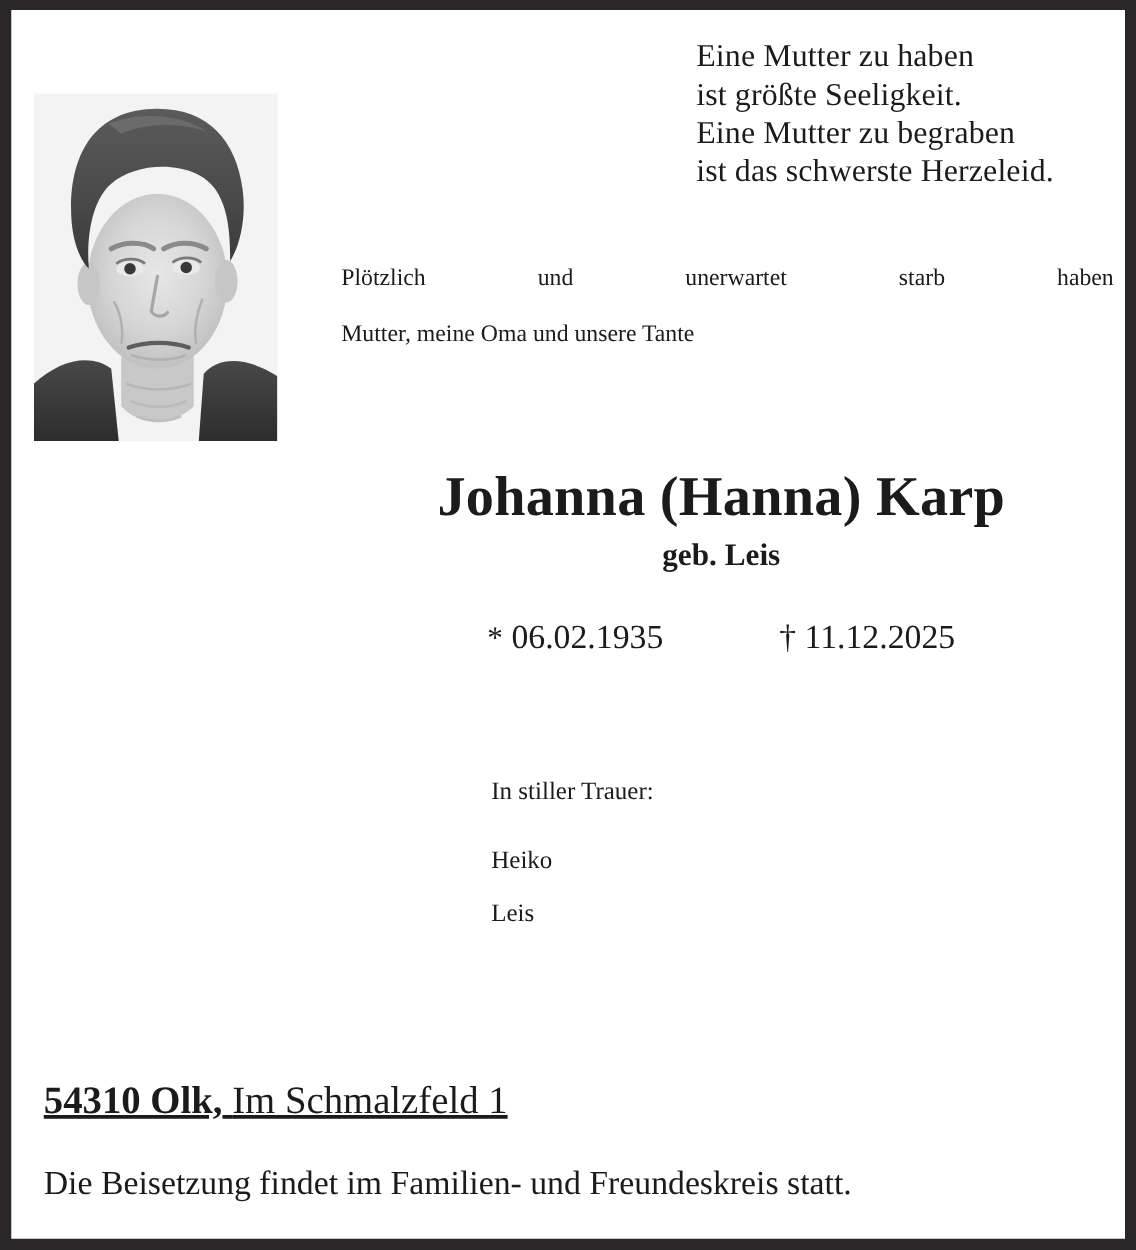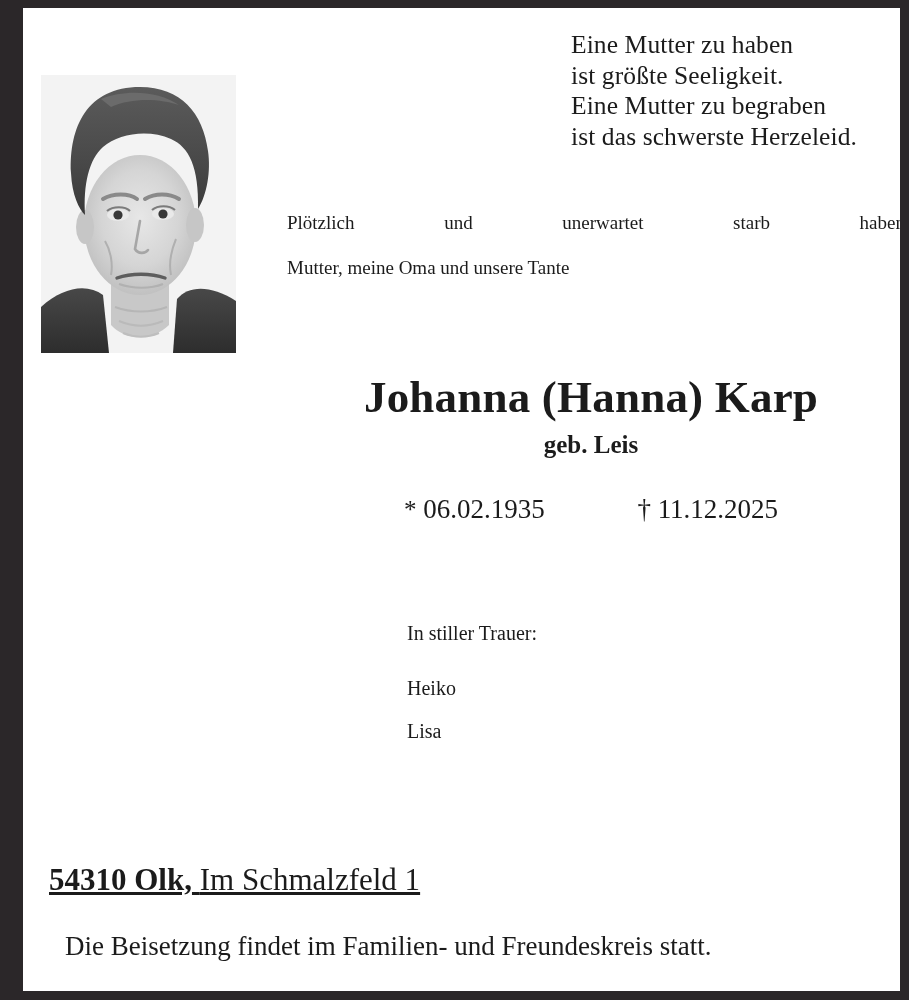--- a/index.html
+++ b/index.html
@@ -11,21 +11,21 @@
     font-family: "Liberation Serif", "DejaVu Serif", serif;
     color: #1b1b1b;
   }
 
   .notice {
     position: relative;
     width: 909px;
     height: 1000px;
     box-sizing: border-box;
     background: #2b2729;
-    padding: 8px 9px 9px 23px;
+    padding: 8px 9px 9px 9px;
     overflow: hidden;
   }
 
   .notice-inner {
     position: relative;
     width: 100%;
     height: 100%;
     background: #ffffff;
     overflow: hidden;
   }
@@ -125,21 +125,21 @@
     top: 855px;
     font-size: 31px;
     line-height: 34px;
     white-space: nowrap;
     text-decoration: underline;
   }
   .address b { font-weight: bold; }
 
   .funeral {
     position: absolute;
-    left: 42px;
+    left: 26px;
     top: 921px;
     font-size: 27px;
     line-height: 34px;
     white-space: nowrap;
   }
 </style>
 </head>
 <body>
 
 <div class="notice">
@@ -233,21 +233,21 @@
       </span>
       <span class="d-death">
         <span class="sym-cross">†</span>
         <span>11.12.2025</span>
       </span>
     </div>
 
     <div class="mourners">
       <div class="lead">In stiller Trauer:</div>
       <div>Heiko</div>
-      <div>Lisa</div>
+      <div>Leis</div>
     </div>
 
     <div class="address">
       <b>54310 Olk,</b>
       <span>Im Schmalzfeld 1</span>
     </div>
 
     <div class="funeral">Die Beisetzung findet im Familien- und Freundeskreis statt.</div>
 
   </div>

